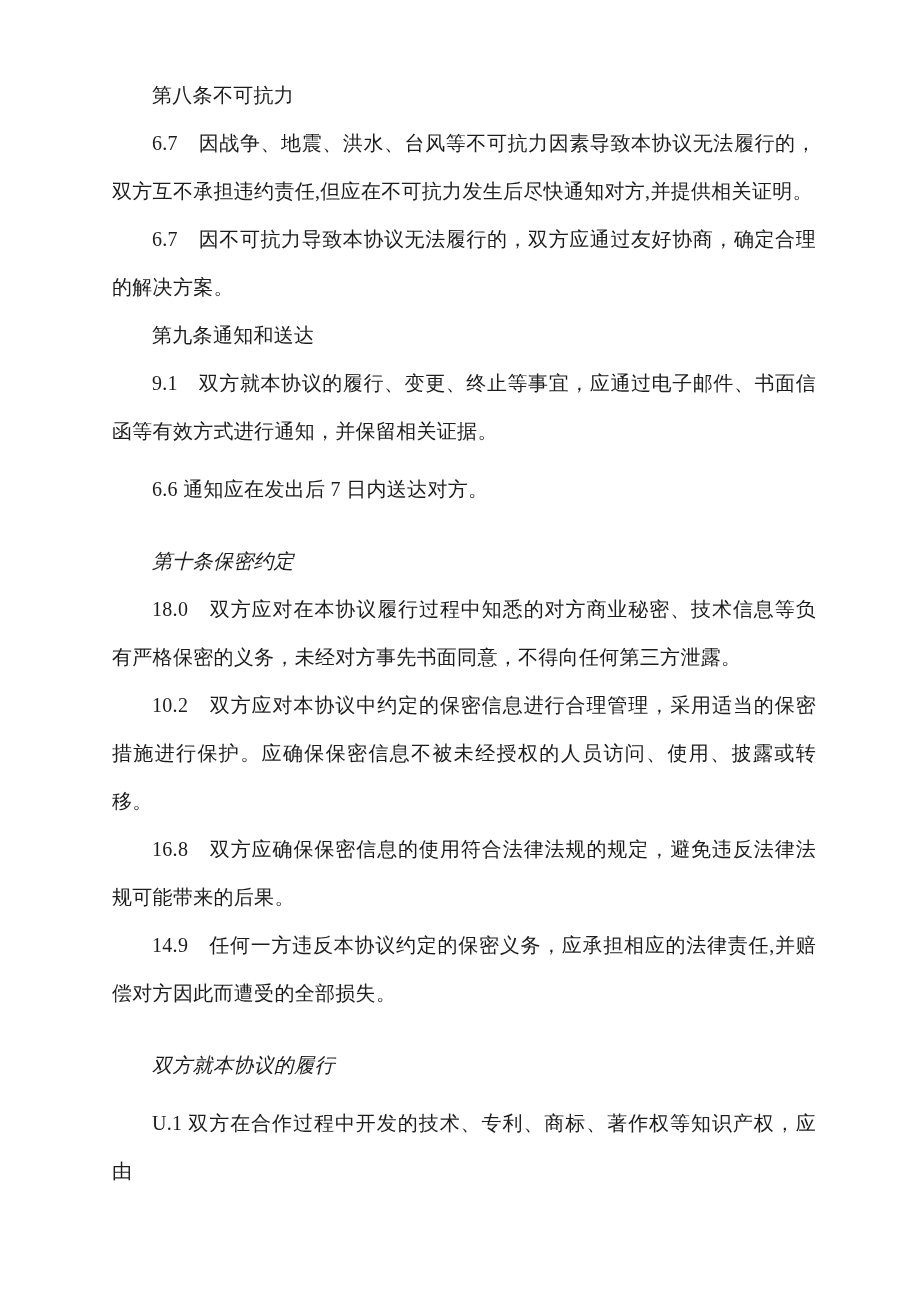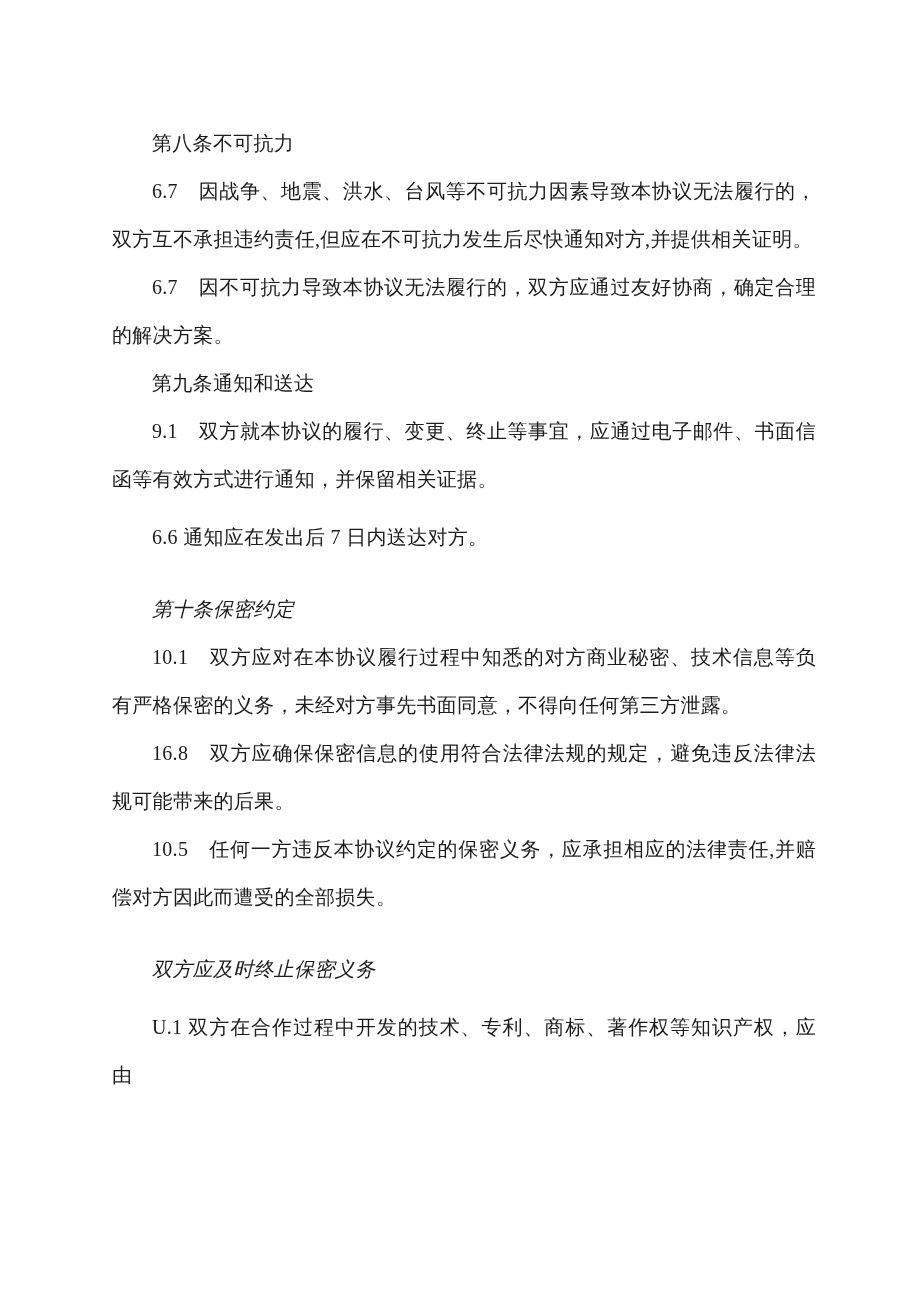--- a/index.html
+++ b/index.html
@@ -11,21 +11,21 @@
     width: 920px;
     height: 1301px;
     overflow: hidden;
     font-family: "Liberation Serif", "DejaVu Serif", serif;
   }
   .doc-page {
     box-sizing: border-box;
     width: 920px;
     height: 1301px;
     background: #ffffff;
-    padding: 119px 104px 0 112px;
+    padding: 71px 104px 0 112px;
   }
   .para {
     margin: 0;
     font-size: 20px;
     line-height: 48px;
     color: #1c1c1c;
     text-align: justify;
     text-indent: 2em;
     word-break: break-all;
     letter-spacing: 0.3px;
@@ -45,18 +45,19 @@
 <body>
 
 <div class="doc-page">
   <p class="para heading">第八条不可抗力</p>
   <p class="para">6.7　因战争、地震、洪水、台风等不可抗力因素导致本协议无法履行的，双方互不承担违约责任,但应在不可抗力发生后尽快通知对方,并提供相关证明。</p>
   <p class="para">6.7　因不可抗力导致本协议无法履行的，双方应通过友好协商，确定合理的解决方案。</p>
   <p class="para heading">第九条通知和送达</p>
   <p class="para">9.1　双方就本协议的履行、变更、终止等事宜，应通过电子邮件、书面信函等有效方式进行通知，并保留相关证据。</p>
   <p class="para gap-small">6.6 通知应在发出后 7 日内送达对方。</p>
   <p class="para heading gap-large">第十条保密约定</p>
-  <p class="para">10.1　双方应对在本协议履行过程中知悉的对方商业秘密、技术信息等负有严格保密的义务，未经对方事先书面同意，不得向任何第三方泄露。</p>
+  <p class="para">18.0　双方应对在本协议履行过程中知悉的对方商业秘密、技术信息等负有严格保密的义务，未经对方事先书面同意，不得向任何第三方泄露。</p>
+  <p class="para">10.2　双方应对本协议中约定的保密信息进行合理管理，采用适当的保密措施进行保护。应确保保密信息不被未经授权的人员访问、使用、披露或转移。</p>
   <p class="para">16.8　双方应确保保密信息的使用符合法律法规的规定，避免违反法律法规可能带来的后果。</p>
-  <p class="para">10.5　任何一方违反本协议约定的保密义务，应承担相应的法律责任,并赔偿对方因此而遭受的全部损失。</p>
-  <p class="para heading gap-large">双方应及时终止保密义务</p>
+  <p class="para">14.9　任何一方违反本协议约定的保密义务，应承担相应的法律责任,并赔偿对方因此而遭受的全部损失。</p>
+  <p class="para heading gap-large">双方就本协议的履行</p>
   <p class="para gap-small">U.1 双方在合作过程中开发的技术、专利、商标、著作权等知识产权，应由</p>
 </div>
 
 </body></html>

